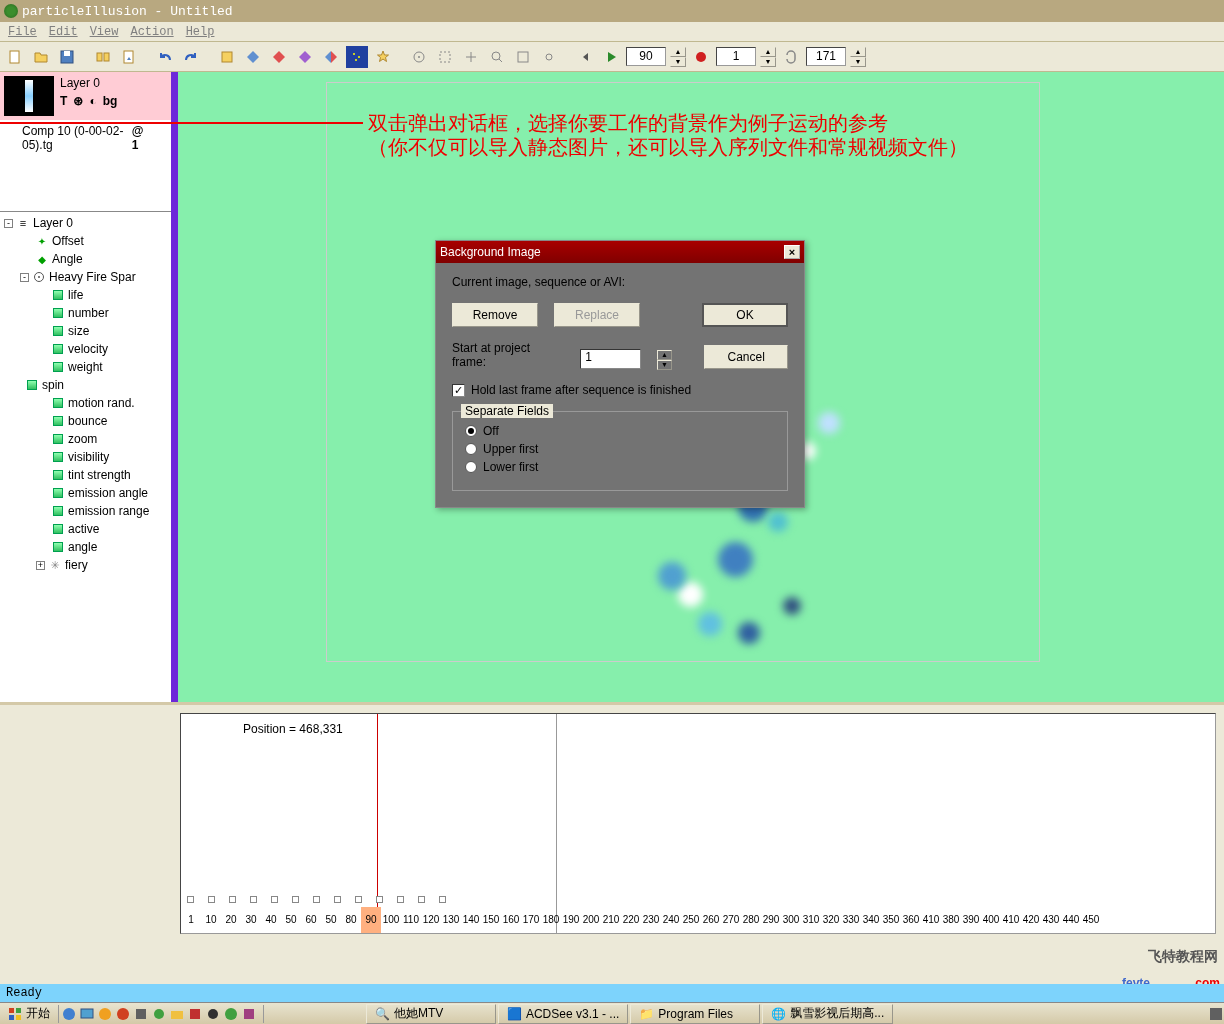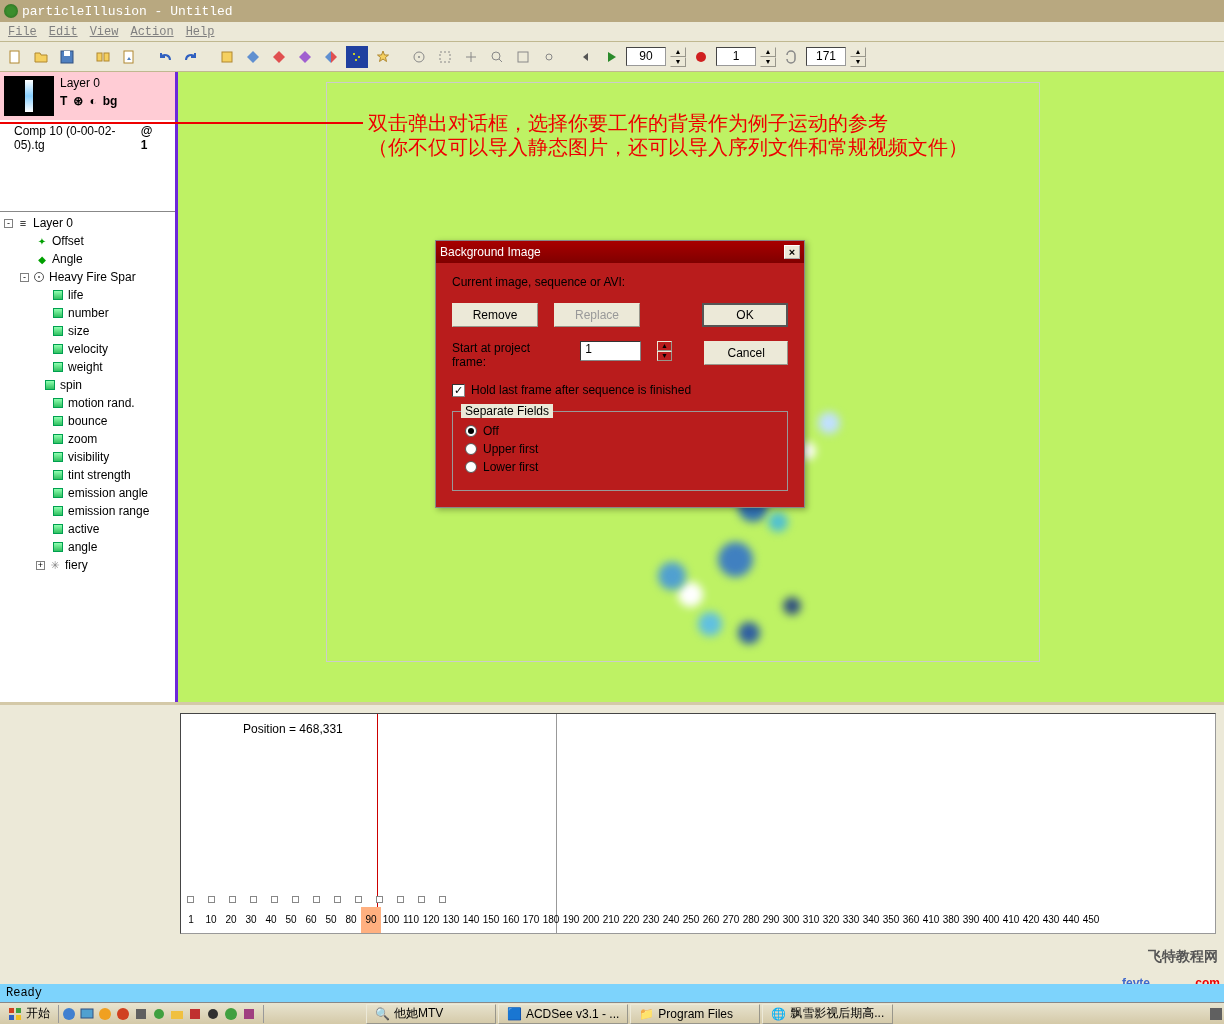--- a/index.html
+++ b/index.html
@@ -10,51 +10,51 @@
 .menu-bar { height:20px; background:#ece9d8; display:flex; align-items:center; padding-left:8px; gap:12px; border-bottom:1px solid #c0b890; }
 .menu-bar span { color:#808080; font-family:"Courier New",monospace; text-decoration:underline; cursor:default; }
 .toolbar { height:30px; background:#ece9d8; display:flex; align-items:center; padding-left:4px; gap:4px; border-bottom:1px solid #c0b890; }
 .tb-btn { width:22px; height:22px; display:flex; align-items:center; justify-content:center; cursor:pointer; }
 .tb-sep { width:6px; height:22px; }
 .tb-btn svg { width:16px; height:16px; }
 .tb-num { width:40px; height:19px; border:1px inset #999; background:#fff; text-align:center; line-height:17px; }
 .tb-spin { width:16px; height:19px; display:flex; flex-direction:column; }
 .tb-spin div { flex:1; border:1px outset #ece9d8; font-size:7px; text-align:center; line-height:8px; }
 .main { display:flex; height:630px; }
-.left-col { width:178px; display:flex; flex-direction:column; border-right:3px solid #6d28d9; }
+.left-col { width:178px; display:flex; flex-direction:column; border-right:7px solid #6d28d9; }
 .layer-panel { height:140px; background:#fff; border-bottom:1px solid #888; overflow:auto;}
 .layer-row { height:48px; background:#ffccd5; display:flex; padding:2px; }
 .layer-thumb { width:50px; height:40px; background:#000; margin:2px; display:flex; align-items:center; justify-content:center; }
 .layer-thumb div { width:8px; height:32px; background:linear-gradient(#fff,#88d0ff,#fff); }
 .layer-info { flex:1; padding:2px 4px; font-family:"Courier New",monospace; }
 .layer-info .lbls { display:flex; gap:6px; margin-top:4px; font-size:11px; font-weight:bold; }
-.comp-row { padding:4px 14px; font-family:"Courier New",monospace; background:#fff; display:flex; gap:4px; align-items:center;}
+.comp-row { padding:4px 22px; font-family:"Courier New",monospace; background:#fff; display:flex; gap:4px; align-items:center;}
 .comp-row .r { font-weight:bold; color:#000; margin-left:auto;}
 .tree-panel { flex:1; background:#fff; overflow:auto; font-family:"Courier New",monospace; padding-top:2px; }
 .tree-row { height:18px; display:flex; align-items:center; padding-left:4px; gap:4px; white-space:nowrap; cursor:default; }
 .tree-exp { width:9px; height:9px; border:1px solid #808080; text-align:center; line-height:7px; font-size:9px; font-family:Arial; }
 .tree-ico { width:12px; height:12px; display:inline-flex; align-items:center; justify-content:center; font-size:11px; }
 .ico-diamond { color:#00a000; font-size:10px; }
 .ico-target { width:10px;height:10px;border:1px solid #555;border-radius:50%;position:relative;}
 .ico-target:after{content:'';position:absolute;left:3px;top:3px;width:2px;height:2px;background:#555;border-radius:50%;}
 .ico-box { width:10px;height:10px;border:1px solid #00a050;background:linear-gradient(#90ffb0,#30c060);}
 .ico-sparkle { color:#888; font-size:11px;}
-.canvas-area { flex:1; background:#bef264; position:relative;padding-left:44px; }
+.canvas-area { flex:1; background:#86efac; position:relative;padding-left:44px; }
 .canvas-border{position:absolute;left:148px;top:10px;width:714px;height:580px;border:1px solid #ccc;}
 .annot1{position:absolute;left:190px;top:38px;color:#e00;font-size:20px;font-family:"SimSun",serif;white-space:nowrap;}
 .annot2{position:absolute;left:190px;top:62px;color:#e00;font-size:20px;font-family:"SimSun",serif;white-space:nowrap;}
 .annot-line{position:absolute;left:-195px;top:50px;width:380px;height:2px;background:#e00;}
 .particle{position:absolute;border-radius:50%;filter:blur(4px);}
-.dlg { position:absolute; left:435px; top:240px; width:370px; background:#b91c1c; border:1px solid #888; box-shadow:2px 2px 6px rgba(0,0,0,0.3); }
+.dlg { position:absolute; left:435px; top:240px; width:370px; background:#737373; border:1px solid #888; box-shadow:2px 2px 6px rgba(0,0,0,0.3); }
 .dlg-title { height:22px; background:linear-gradient(#a80000,#800000); color:#fff; display:flex; align-items:center; padding:0 4px; font-size:12px; }
 .dlg-title .x { margin-left:auto; width:16px;height:14px;background:#ece9d8;border:1px outset #fff;text-align:center;line-height:12px;color:#000;font-weight:bold;font-size:11px;cursor:pointer;}
 .dlg-body { padding:12px 16px 16px 16px; }
 .dlg-lbl { }
 .dlg-path { width:100%; height:20px; border:1px inset #888; background:#fff; padding:2px 4px; overflow:hidden; white-space:nowrap;}
-.dlg-row { display:flex; gap:16px; margin-top:14px; align-items:flex-start;}
+.dlg-row { display:flex; gap:16px; margin-top:14px; align-items:flex-end;}
 .dlg-btn { width:86px; height:24px; border:1px outset #ece9d8; background:#ece9d8; text-align:center; line-height:22px; cursor:pointer;}
 .dlg-btn.focus{border:2px solid #555;line-height:20px;}
 .dlg-btn.dis{color:#999;}
 .dlg-num{width:62px;height:20px;border:1px inset #888;background:#fff;padding:0 4px;}
 .dlg-chk{display:flex;align-items:center;gap:6px;margin-top:14px;}
 .dlg-chk .box{width:13px;height:13px;border:1px inset #888;background:#fff;display:flex;align-items:center;justify-content:center;color:#000;font-size:11px;}
 .dlg-grp{border:1px solid #999;margin-top:14px;padding:8px 12px 12px 12px;position:relative;}
 .dlg-grp .leg{position:absolute;top:-8px;left:8px;background:#ece9d8;padding:0 4px;}
 .dlg-rad{display:flex;align-items:center;gap:6px;margin:4px 0;}
 .dlg-rad .ring{width:12px;height:12px;border:1px solid #555;border-radius:50%;display:flex;align-items:center;justify-content:center;background:#fff;}
@@ -315,21 +315,21 @@
             <span class="ico-box"></span>
           </span>
           <span>velocity</span>
         </div>
       <div class="tree-row" style="padding-left:52px">
           <span class="tree-ico">
             <span class="ico-box"></span>
           </span>
           <span>weight</span>
         </div>
-      <div class="tree-row" style="padding-left:44px">
+      <div class="tree-row" style="padding-left:26px">
           <span class="tree-ico">
             <span class="ico-box"></span>
           </span>
           <span>spin</span>
         </div>
       <div class="tree-row" style="padding-left:52px">
           <span class="tree-ico">
             <span class="ico-box"></span>
           </span>
           <span>motion rand.</span>

